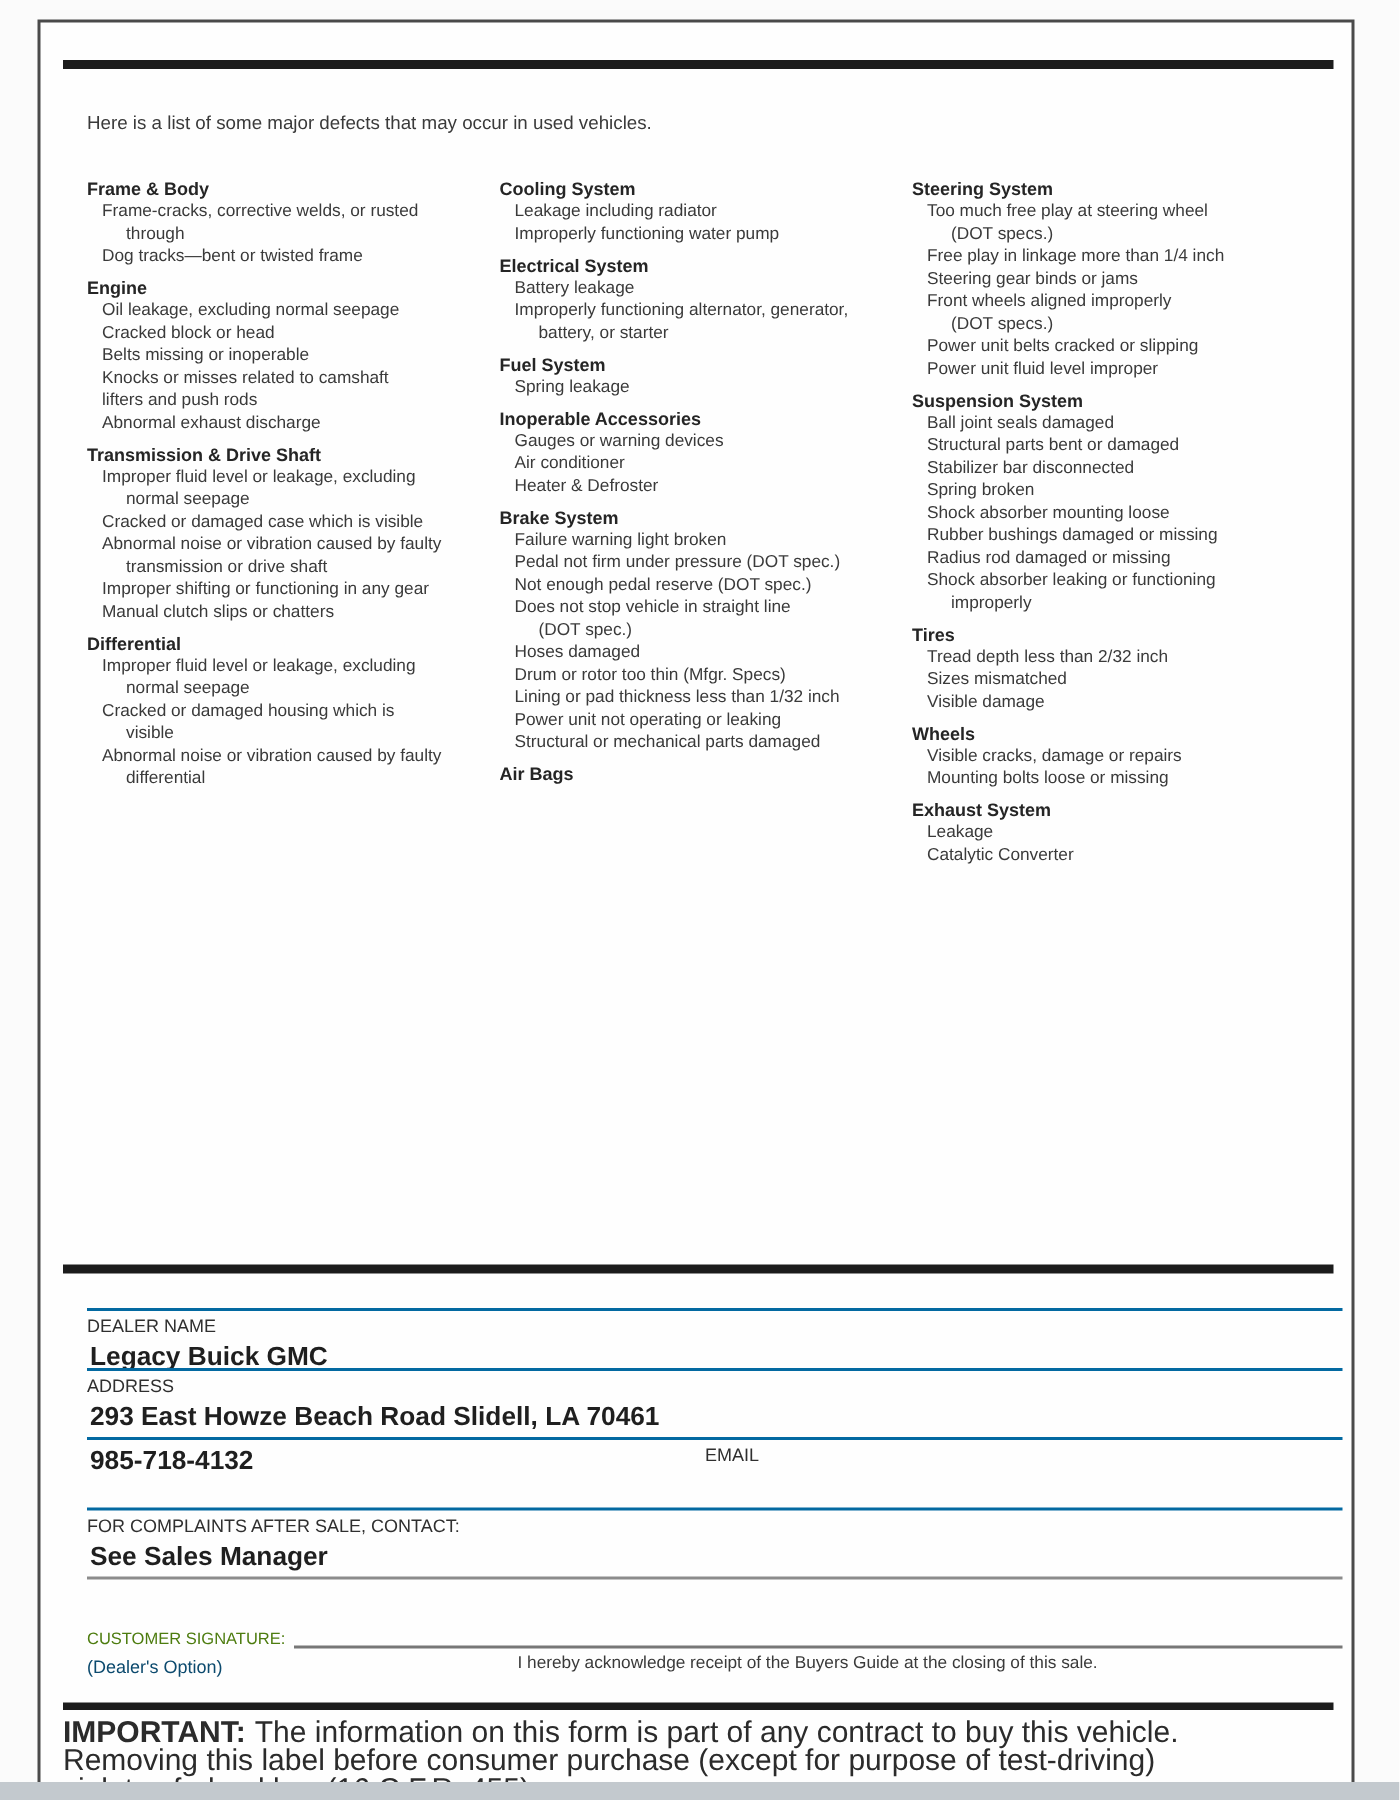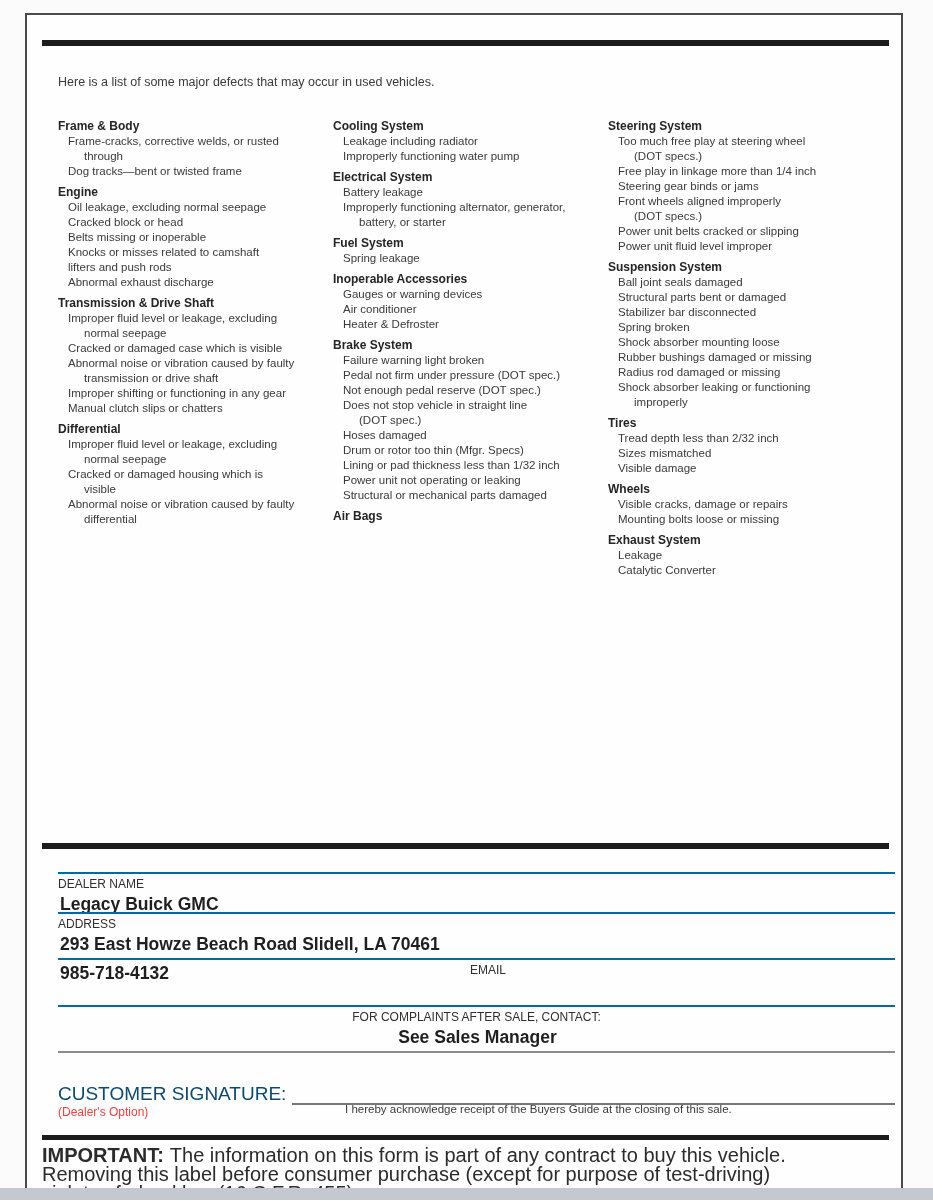--- a/index.html
+++ b/index.html
@@ -44,36 +44,36 @@
   .field-label{
     display:block;font-size:12px;color:#2f2f2f;padding-top:3px;line-height:14px;
   }
   .field-label.secondary{
     position:absolute;left:412px;top:3px;padding-top:0;
   }
   .field-value{
     display:block;font-size:17.5px;font-weight:600;color:#1f1f1f;
     line-height:22px;padding:2px 0 3px 2px;min-height:22px;
   }
-  .r1{height:40px;} .r2{height:46px;} .r3{height:47px;} .r4{height:48px;text-align:center;}
+  .r1{height:40px;} .r2{height:46px;} .r3{height:47px;} .r4{height:48px;}
   .signature-row{
     position:absolute;left:31px;top:1068px;width:837px;
     display:flex;align-items:flex-end;
   }
   .signature-label{
-    font-size:19px;color:#0c4a6e;white-space:nowrap;padding-right:6px;
+    font-size:11px;color:#4d7c0f;white-space:nowrap;padding-right:6px;
   }
   .signature-line{
     flex:1;border-bottom:2px solid #777;height:14px;
   }
   .signature-subrow{
     position:absolute;left:31px;top:1087px;width:837px;height:16px;
   }
   .dealer-option{
-    font-size:12px;color:#ef4444;text-align:center;
+    font-size:12px;color:#0c4a6e;text-align:center;
   }
   .ack-note{
     position:absolute;left:287px;top:1px;font-size:11.5px;color:#3a3a3a;
   }
   .important{
     position:absolute;left:15px;top:1131px;width:800px;
     font-size:20px;line-height:19px;color:#2b2b2b;white-space:pre-wrap;
   }
   .important-label{font-weight:bold;padding-right:6px;}
   .bottom-edge{

